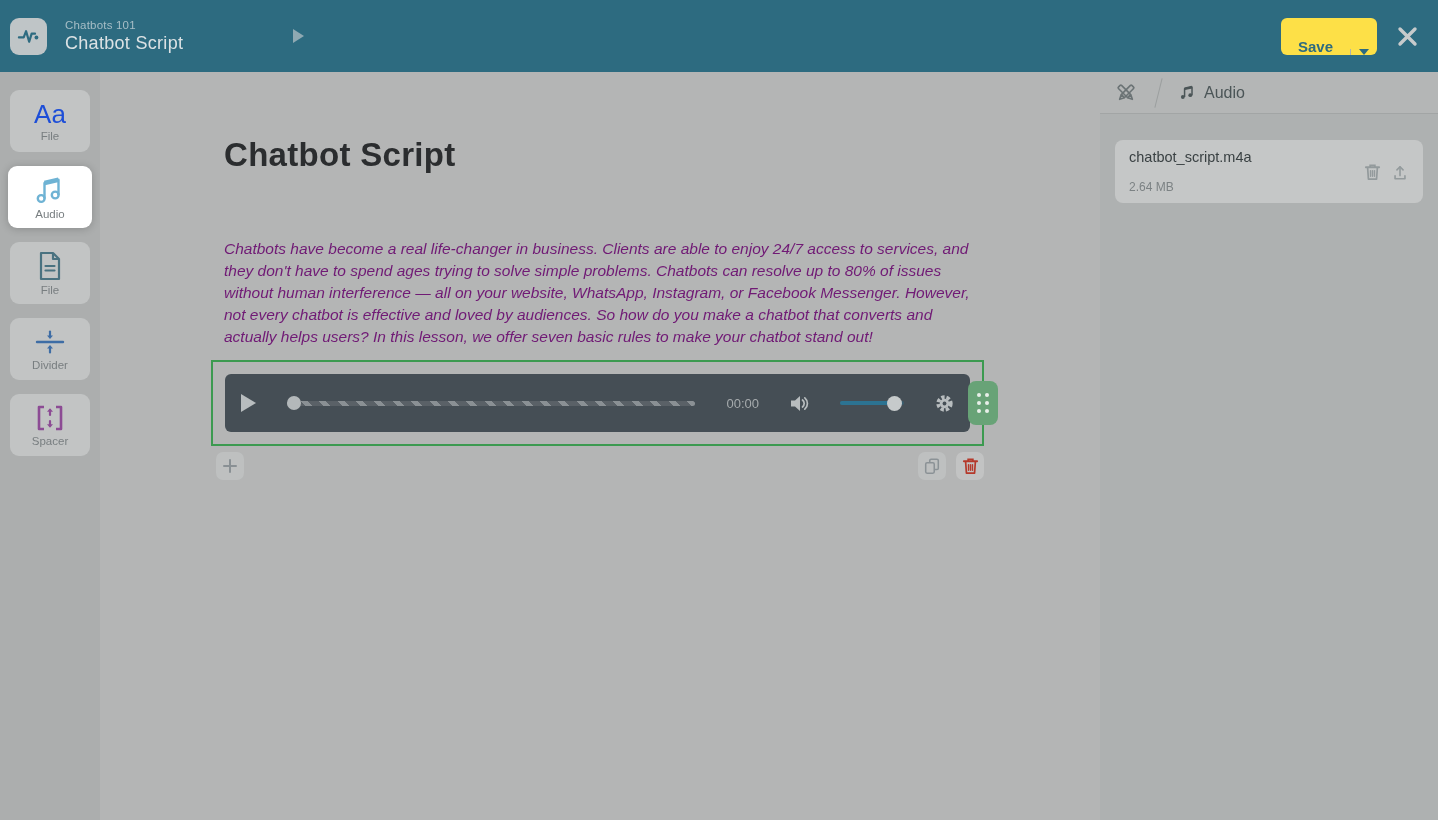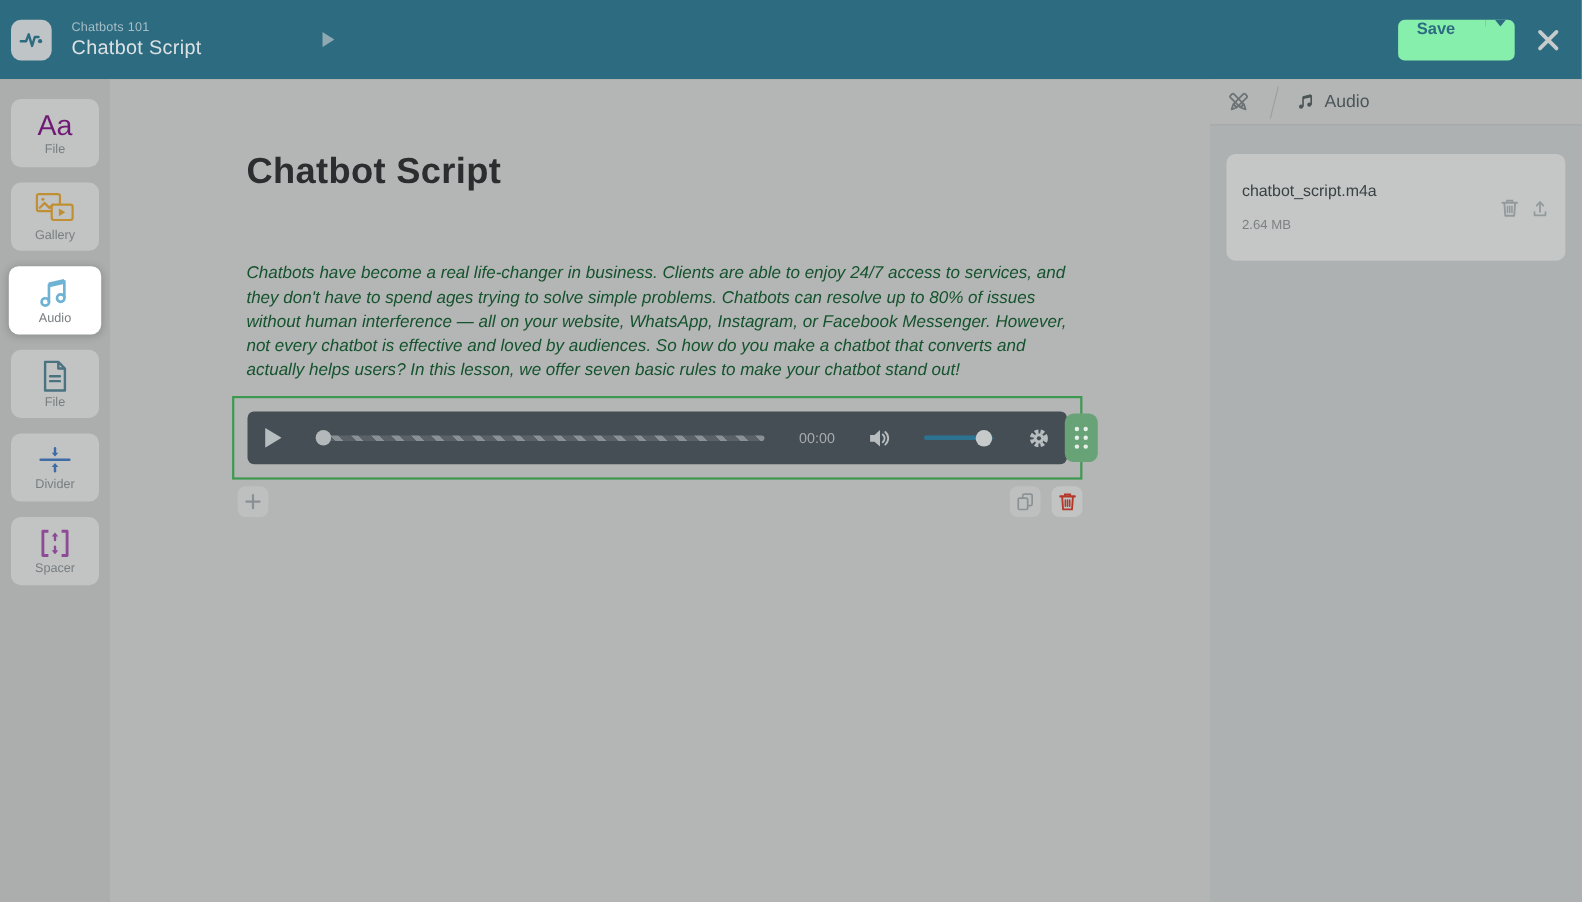--- a/index.html
+++ b/index.html
@@ -8,43 +8,43 @@
   .screen { width:1438px; height:820px; display:flex; flex-direction:column; }
 
   
   .topbar { height:72px; background:var(--header_teal,#2d6b80); display:flex; align-items:center; padding:0 20px 0 10px; flex:0 0 auto; }
   .logo-box { width:37px; height:37px; border-radius:9px; background:#bfc5c7; display:flex; align-items:center; justify-content:center; margin-right:18px; }
   .titles { display:flex; flex-direction:column; gap:2px; }
   .course-label { font-size:11.5px; color:#a7bec6; letter-spacing:.2px; }
   .lesson-title { font-size:18px; color:#dce2e4; letter-spacing:.3px; }
   .header-arrow { margin-left:110px; display:flex; align-items:center; }
   .topbar-spacer { flex:1; }
-  .save-split { display:flex; background:#86efac; border-radius:6px; height:37px; overflow:hidden; align-items:flex-start;gap:10px; }
+  .save-split { display:flex; background:#fde047; border-radius:6px; height:37px; overflow:hidden; align-items:flex-end; }
   .save-main { border:none; background:transparent; font-family:inherit; font-size:15px; font-weight:bold; color:var(--header_teal,#2d6b80); padding:0 17px; cursor:pointer; }
   .save-caret { border:none; background:transparent; border-left:1px solid #aeb2b2; width:27px; display:flex; align-items:center; justify-content:center; cursor:pointer; }
   .caret-down { width:0; height:0; border-left:5px solid transparent; border-right:5px solid transparent; border-top:6px solid var(--header_teal,#2d6b80); }
   .close-btn { background:transparent; border:none; margin-left:20px; cursor:pointer; display:flex; align-items:center; }
 
   
   .body-row { flex:1; display:flex; min-height:0; }
 
   
   .rail { width:100px; background:#acaeae; padding:18px 0 0 0; display:flex; flex-direction:column; align-items:center; flex:0 0 auto; }
   .rail-item { width:80px; height:62px; border-radius:9px; background:#c2c4c4; margin-bottom:14px; display:flex; flex-direction:column; align-items:center; justify-content:center; gap:3px; cursor:pointer; }
   .rail-item.selected { background:#ffffff; box-shadow:0 1px 8px rgba(0,0,0,.20); width:84px; }
   .rail-item .lbl { font-size:11.5px; color:#787e80; }
-  .aa-glyph { font-size:26px; line-height:26px; color:#701a75; }
+  .aa-glyph { font-size:26px; line-height:26px; color:#1d4ed8; }
 
   
   .canvas { flex:1; background:#b4b5b5; min-width:0; position:relative; }
   .doc-heading { margin:64px 0 0 124px; font-size:33px; font-weight:bold; color:#2b2d2f; letter-spacing:.3px; }
-  .doc-paragraph { margin:64px 0 0 124px; width:750px; font-size:15.5px; line-height:22px; font-style:italic; color:#14532d; }
+  .doc-paragraph { margin:64px 0 0 124px; width:750px; font-size:15.5px; line-height:22px; font-style:italic; color:#701a75; }
 
   .audio-block { position:relative; margin:12px 0 0 111px; width:773px; border:2px solid var(--selection_green,#3c9a50); padding:12px; }
-  .player { height:48px; background:var(--player_bg,#454e55); border-radius:6px; display:flex; align-items:center; padding:0 16px; gap:31px; }
+  .player { height:58px; background:var(--player_bg,#454e55); border-radius:6px; display:flex; align-items:center; padding:0 16px; gap:31px; }
   .play-btn { background:transparent; border:none; display:flex; align-items:center; cursor:pointer; }
   .track-wrap { flex:1; position:relative; height:14px; display:flex; align-items:center; }
   .track { width:100%; height:5px; border-radius:3px; background:repeating-linear-gradient(45deg,#8a9094 0 5px,#5a6167 5px 13px); }
   .track-thumb { position:absolute; left:0; top:0; width:14px; height:14px; border-radius:50%; background:#b3b8ba; cursor:pointer; }
   .time { font-size:13px; color:#a6abad; flex:0 0 auto; }
   .vol-btn,.gear-btn { background:transparent; border:none; display:flex; align-items:center; cursor:pointer; }
   .vol-slider { position:relative; width:64px; height:15px; display:flex; align-items:center; cursor:pointer; }
   .vol-track { position:absolute; left:0; right:0; height:4px; border-radius:2px; background:#3a5d6e; }
   .vol-fill { position:absolute; left:0; height:4px; border-radius:2px; background:var(--volume_track,#2c7392); width:85%; }
   .vol-thumb { position:absolute; top:0; width:15px; height:15px; border-radius:50%; background:#c6cacb; left:calc(85% - 7px); }
@@ -55,21 +55,21 @@
   .icon-btn { width:28px; height:28px; border-radius:7px; border:none; background:#bec0c0; display:flex; align-items:center; justify-content:center; cursor:pointer; }
   .controls-right { margin-left:auto; display:flex; gap:10px; }
   .icon-btn.delete { background:#c2c3c3; }
 
   
   .panel { width:338px; background:#aeb1b1; flex:0 0 auto; display:flex; flex-direction:column; }
   .panel-header { height:42px; background:#b4b6b6; border-bottom:1px solid #a2a5a5; display:flex; align-items:center; padding:0 14px; gap:12px; }
   .crumb-slash { width:1px; height:30px; background:#9b9f9f; transform:rotate(14deg); margin:0 8px; }
   .panel-title-group { display:flex; align-items:center; gap:8px; }
   .panel-title { font-size:16px; color:#4b5557; }
-  .file-card { margin:26px 15px 0 15px; background:#c5c7c7; border-radius:8px; padding:26px 14px; display:flex; align-items:center; }
+  .file-card { margin:26px 15px 0 15px; background:#c5c7c7; border-radius:8px; padding:9px 14px; display:flex; align-items:center; }
   .file-meta { display:flex; flex-direction:column; gap:3px; }
   .file-name { font-size:14.5px; color:#3a4143; }
   .file-size { font-size:12px; color:#7c8284;margin-top:12px; }
   .file-actions { margin-left:auto; display:flex; gap:10px; }
   .file-actions button { background:transparent; border:none; display:flex; align-items:center; cursor:pointer; }
 </style>
 </head>
 <body>
 
 <div class="screen">
@@ -106,30 +106,20 @@
 
   <div class="body-row">
 
     <nav class="rail">
 
       <div class="rail-item">
         <span class="aa-glyph">Aa</span>
         <span class="lbl">File</span>
       </div>
 
-      <div class="rail-item">
-        <svg width="36" height="30" viewBox="0 0 36 30">
-          <rect x="1.5" y="1.5" width="21" height="15.5" rx="2" fill="none" stroke="#c08f33" stroke-width="2"></rect>
-          <circle cx="7" cy="6.2" r="1.4" fill="#c08f33"></circle>
-          <path d="M3.5 14.5 l5-5 4.5 4.5 3-3 3.5 3.5" fill="none" stroke="#c08f33" stroke-width="2" stroke-linejoin="round"></path>
-          <rect x="15" y="11" width="19" height="14" rx="2" fill="#c2c4c4" stroke="#c08f33" stroke-width="2"></rect>
-          <polygon points="21.5,14.5 27.5,18 21.5,21.5" fill="#c08f33"></polygon>
-        </svg>
-        <span class="lbl">Gallery</span>
-      </div>
 
       <div class="rail-item selected">
         <svg width="32" height="30" viewBox="0 0 32 30">
           <path d="M10.5 23.5 V8 l14-3.2 V20" fill="none" stroke="#6fb3d4" stroke-width="2.4" stroke-linejoin="round"></path>
           <path d="M10.5 8 l14 -3.2" fill="none" stroke="#6fb3d4" stroke-width="4.6"></path>
           <circle cx="7.2" cy="23.5" r="3.4" fill="none" stroke="#6fb3d4" stroke-width="2.4"></circle>
           <circle cx="21.2" cy="20" r="3.4" fill="none" stroke="#6fb3d4" stroke-width="2.4"></circle>
         </svg>
         <span class="lbl">Audio</span>
       </div>

